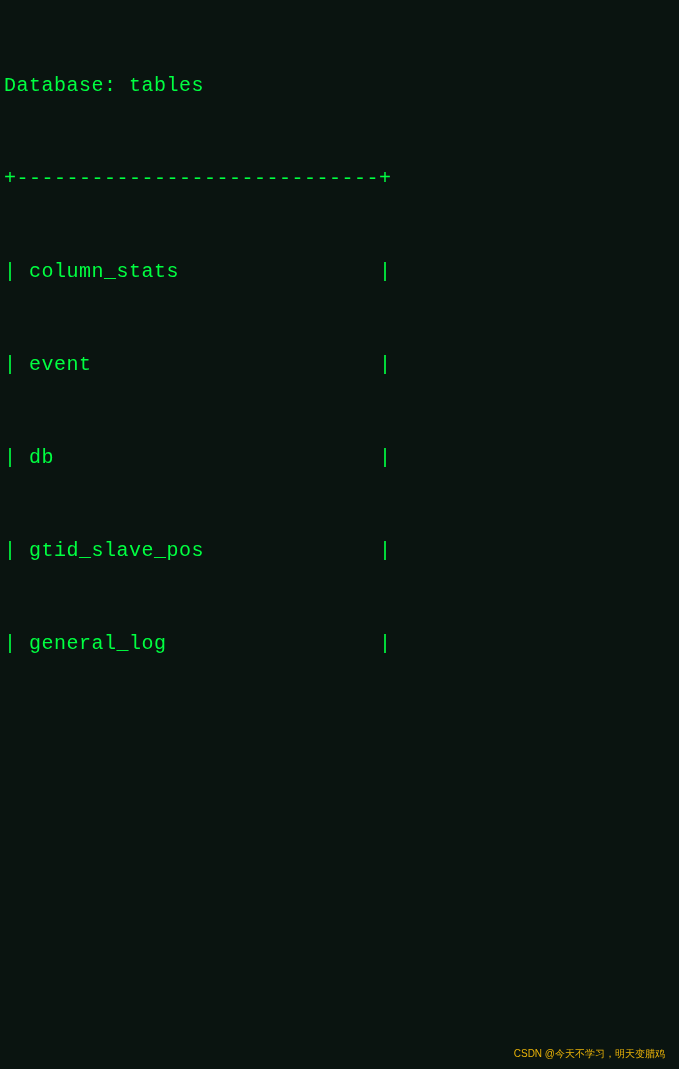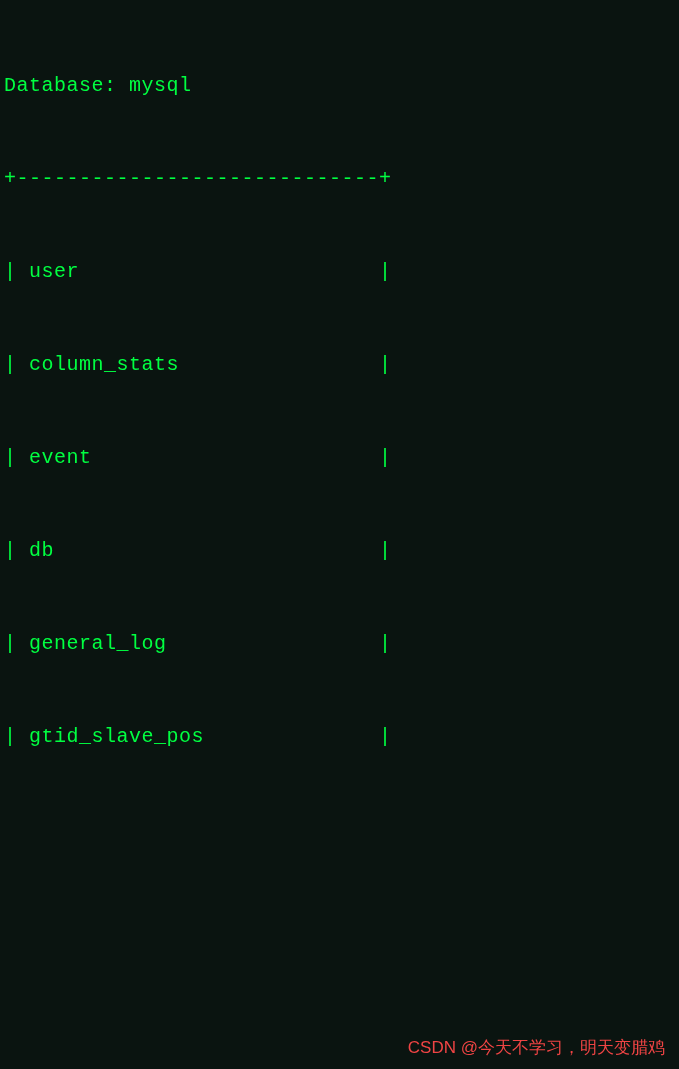--- a/index.html
+++ b/index.html
@@ -29,38 +29,37 @@
     .border-line {
       display: block;
     }
     .table-row {
       display: block;
     }
     .watermark {
       position: absolute;
       bottom: 8px;
       right: 14px;
-      color: #ef4444;
-      font-size: 17px;
+      color: #eab308;
+      font-size: 10px;
       font-family: sans-serif;
       letter-spacing: 0px;
     }
   </style>
 </head>
 <body>
 
 <div class="terminal-output">
-  <span class="header-line">Database: mysql</span>
+  <span class="header-line">Database: tables</span>
   <span class="border-line">+-----------------------------+</span>
-  <span class="table-row">| user                        |</span>
   <span class="table-row">| column_stats                |</span>
   <span class="table-row">| event                       |</span>
   <span class="table-row">| db                          |</span>
+  <span class="table-row">| gtid_slave_pos              |</span>
   <span class="table-row">| general_log                 |</span>
-  <span class="table-row">| gtid_slave_pos              |</span>
   
   
   
   
   
   
   
   
   
   

